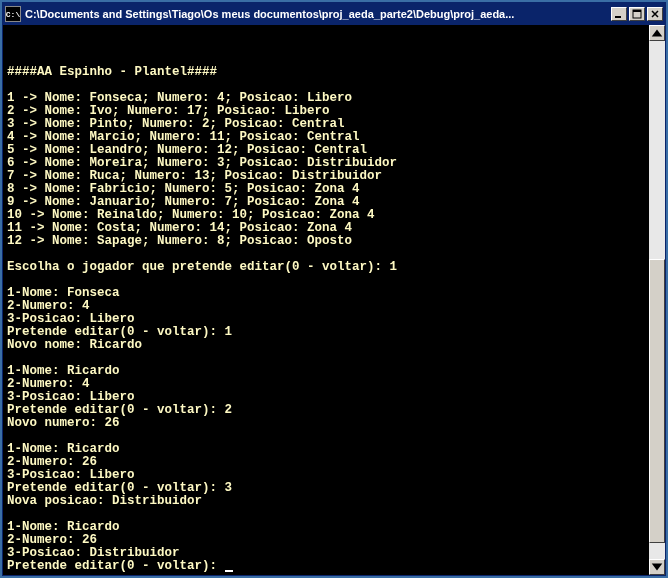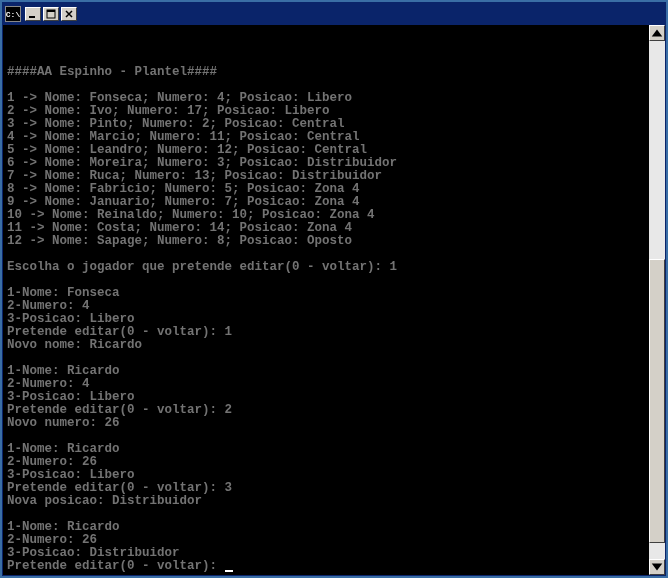--- a/index.html
+++ b/index.html
@@ -66,21 +66,21 @@
       font-size: 10px;
       font-weight: bold;
       color: #000;
       cursor: pointer;
       font-family: Arial, sans-serif;
     }
     .title-btn svg { width: 10px; height: 10px; }
     .console {
       flex: 1;
       background: #000;
-      color: #737373;
+      color: #fef9c3;
       font-family: 'Courier New', 'Lucida Console', monospace;
       font-size: 12.5px;
       line-height: 13px;
       padding: 2px 4px;
       white-space: pre;
       overflow: hidden;
       position: relative;
       font-weight: bold;
     }
     .console-inner {
@@ -133,20 +133,21 @@
       vertical-align: bottom;
       margin-bottom: 1px;
     }
   </style>
 </head>
 <body>
 
 <div class="window">
   <div class="titlebar">
     <div class="title-icon">C:\</div>
+    <div class="title-text">C:\Documents and Settings\Tiago\Os meus documentos\proj_aeda_parte2\Debug\proj_aeda...</div>
     <div class="title-buttons">
       <div class="title-btn">
         <svg viewBox="0 0 10 10">
             <rect x="1" y="7" width="6" height="2" fill="#000"></rect>
           </svg>
       </div>
       <div class="title-btn">
         <svg viewBox="0 0 10 10">
             <rect x="1" y="1" width="8" height="8" fill="none" stroke="#000" stroke-width="1"></rect>
             <rect x="1" y="1" width="8" height="2" fill="#000"></rect>

